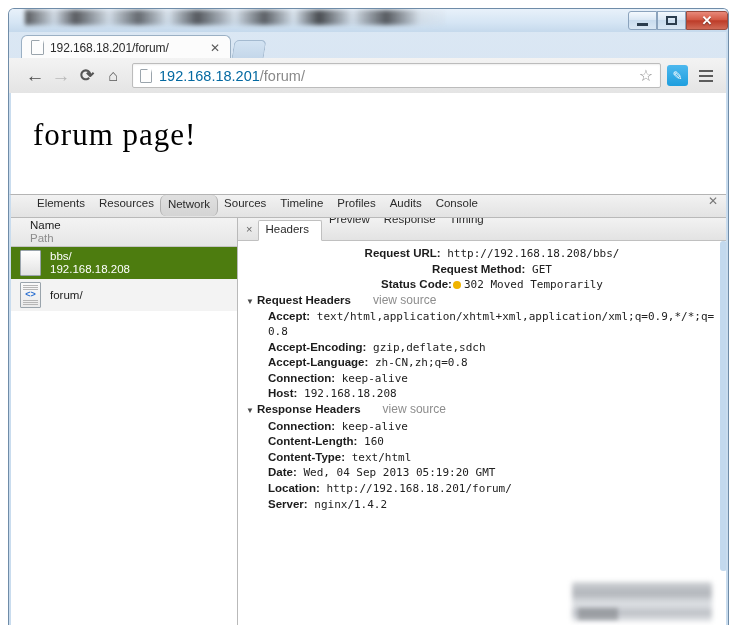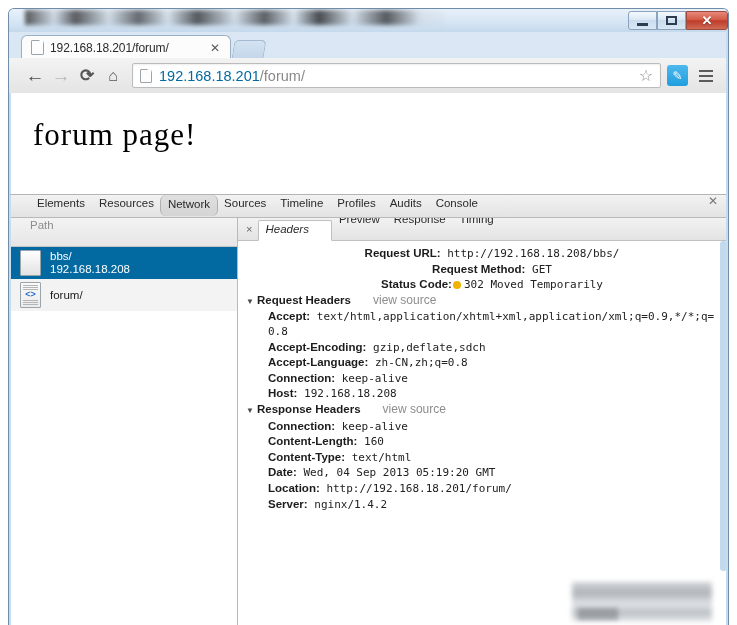--- a/index.html
+++ b/index.html
@@ -323,21 +323,21 @@
   #requests-header .col-name { font-size: 11.5px; color: #1c1c1c; line-height: 13px; }
   #requests-header .col-path { font-size: 11.5px; color: #8d8d8d; line-height: 13px; }
 
   .req-row {
     height: 32px;
     display: flex;
     align-items: center;
     padding-left: 9px;
     box-sizing: border-box;
   }
-  .req-row.selected { background: #0369a1; }
+  .req-row.selected { background: #4d7c0f; }
   .req-row.alt { background: #f3f3f3; }
   .req-icon {
     width: 19px; height: 24px;
     border: 1px solid #9aa4ac;
     background: linear-gradient(to bottom,#ffffff,#e2e2e2);
     border-radius: 1px;
     flex: none;
     position: relative;
     overflow: hidden;
   }
@@ -407,22 +407,21 @@
     padding: 3px 7px 15px 7px;
     line-height: 1;
     white-space: nowrap;
   }
   .sub-tab.selected {
     background: #ffffff;
     border: 1px solid #c0c0c0;
     border-bottom: 1px solid #ffffff;
     margin-bottom: -1px;
     border-radius: 2px 2px 0 0;
-    padding: 3px 22px 5px 6px;
-    font-style: italic;
+    padding: 3px 12px 5px 6px;
   }
 
   #headers-body {
     position: relative;
     padding: 5px 12px 0 8px;
     font-size: 11.5px;
     line-height: 14.6px;
     color: #1c1c1c;
   }
   .hdr-section {
@@ -587,20 +586,21 @@
         <div class="dt-tab">Sources</div>
         <div class="dt-tab">Timeline</div>
         <div class="dt-tab">Profiles</div>
         <div class="dt-tab">Audits</div>
         <div class="dt-tab">Console</div>
         <div id="dt-close">✕</div>
       </div>
 
       <div id="requests-pane">
         <div id="requests-header">
+          <div class="col-name">Name</div>
           <div class="col-path">Path</div>
         </div>
 
         <div class="req-row selected">
           <div class="req-icon doc"></div>
           <div class="req-text">
             <div class="req-name">bbs/</div>
             <div class="req-sub">192.168.18.208</div>
           </div>
         </div>

